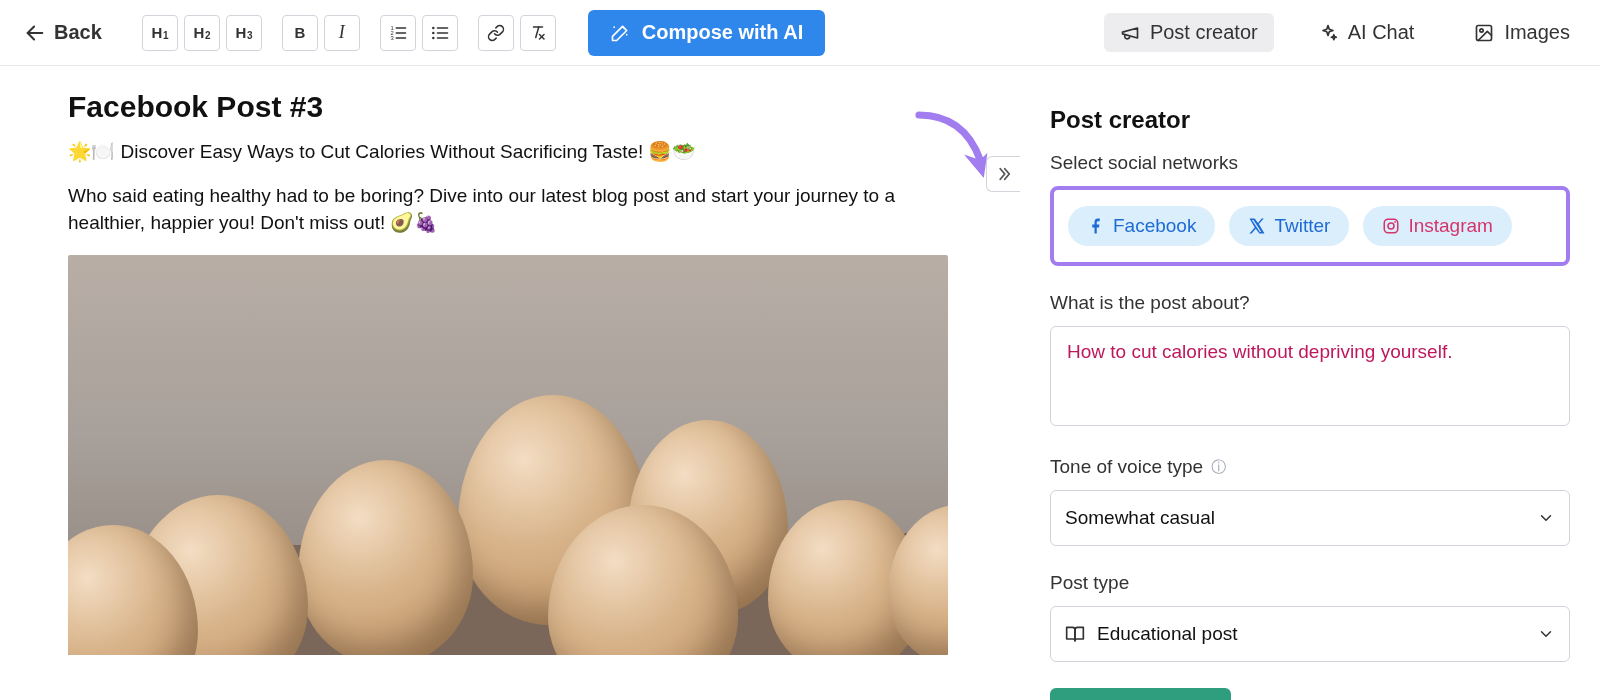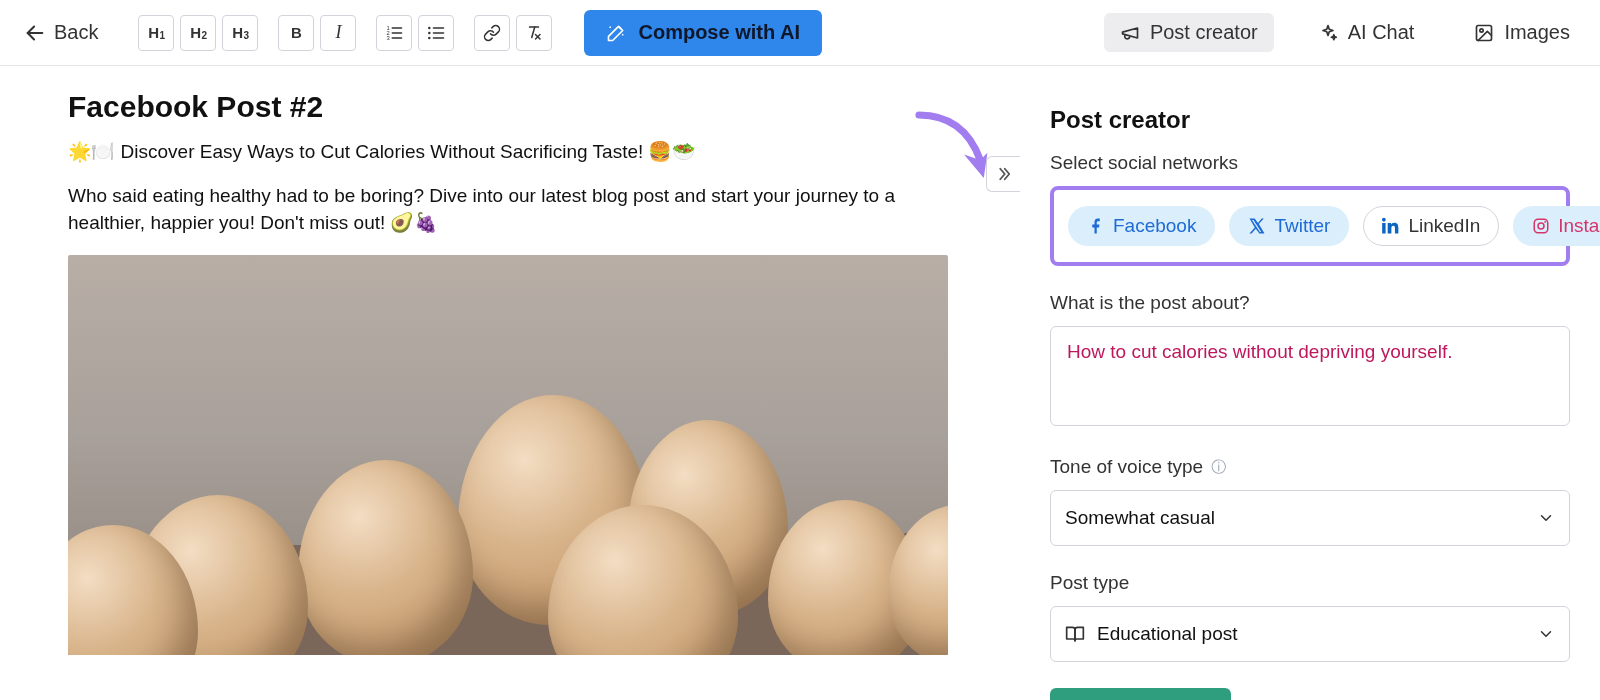--- a/index.html
+++ b/index.html
@@ -20,36 +20,36 @@
     display: flex;
     align-items: center;
     padding: 0 14px;
     gap: 8px;
     position: relative;
     z-index: 3;
     background:#fff;
   }
   .back-btn {
     display: flex; align-items: center; gap: 8px;
-    font-size: 20px; font-weight: 400; color: #333;
+    font-size: 20px; font-weight: 700; color: #333;
     border: none; background: transparent; cursor: pointer;
     padding: 6px 10px;
   }
   .tb-group { display: flex; gap: 6px; margin-left: 22px;}
   .tb-btn {
     border: 1px solid #d1d5db; background: #fff; border-radius: 4px;
     height: 36px; min-width: 36px; padding: 0 6px;
     display: flex; align-items: center; justify-content: center;
     font-size: 15px; color: #333; cursor: pointer;
   }
   .tb-btn.h { font-weight: 600; letter-spacing: -.5px;}
   .tb-sub { font-size: 10px; font-weight: 700; position: relative; top: 3px; margin-left:1px;}
   .compose-btn {
     margin-left: 24px;
-    background: #2f86eb; color: #0f172a; border: none;
+    background: #2f86eb; color: #ffffff; border: none;
     border-radius: 6px; height: 46px; padding: 0 22px;
     font-size: 20px; font-weight: 600;
     display: flex; align-items: center; gap: 12px; cursor: pointer;
   }
   .compose-btn svg { width: 20px; height: 20px; }
 
   .right-nav { margin-left: auto; display: flex; align-items: center; gap: 28px; }
   .right-nav .nav-item {
     display: flex; align-items: center; gap: 10px;
     font-size: 20px; font-weight: 500; color: #333;
@@ -292,21 +292,21 @@
 
   <div class="panel-handle">
     <svg viewBox="0 0 24 24" fill="none" stroke="#555" stroke-width="2.4" stroke-linecap="round" stroke-linejoin="round">
         <polyline points="7 5 13 12 7 19"></polyline>
         <polyline points="13 5 19 12 13 19"></polyline>
       </svg>
   </div>
 
   <div class="editor-col">
    <div class="stack">
-    <h1 class="post-title">Facebook Post #2</h1>
+    <h1 class="post-title">Facebook Post #3</h1>
     <p class="post-intro">🌟🍽️ Discover Easy Ways to Cut Calories Without Sacrificing Taste! 🍔🥗</p>
     <p class="post-desc">Who said eating healthy had to be boring? Dive into our latest blog post and start your journey to a healthier, happier you! Don't miss out! 🥑🍇</p>
 
     <div class="post-image">
       <div class="tray"></div>
       <div class="egg" style="left:390px; bottom:30px; width:190px; height:230px;"></div>
       <div class="egg" style="left:560px; bottom:40px; width:160px; height:195px;"></div>
       <div class="egg" style="left:230px; bottom:-10px; width:175px; height:205px;"></div>
       <div class="egg" style="left:60px;  bottom:-40px; width:180px; height:200px;"></div>
       <div class="egg" style="left:700px; bottom:-20px; width:155px; height:175px;"></div>
@@ -331,28 +331,20 @@
         <span>Facebook</span>
       </div>
       <div class="chip on">
         <span class="soc-icon">
             <svg viewBox="0 0 24 24" fill="#1e6bd6">
               <path d="M18.244 2H21l-6.52 7.45L22 22h-6.756l-4.89-6.39L4.8 22H2l7.03-8.03L2 2h6.914l4.42 5.84L18.244 2zm-2.37 18h1.83L7.24 4H5.3l10.574 16z"></path>
             </svg>
           </span>
         <span>Twitter</span>
       </div>
-      <div class="chip off">
-        <span class="soc-icon">
-            <svg viewBox="0 0 24 24" fill="#0a66c2">
-              <path d="M4.98 3.5C4.98 4.88 3.87 6 2.5 6S0 4.88 0 3.5 1.12 1 2.5 1s2.48 1.12 2.48 2.5zM.22 8h4.56v14H.22V8zm7.36 0h4.37v1.92h.06c.61-1.15 2.1-2.37 4.33-2.37 4.63 0 5.48 3.05 5.48 7.01V22h-4.56v-6.64c0-1.58-.03-3.62-2.2-3.62-2.21 0-2.55 1.73-2.55 3.51V22H7.58V8z"></path>
-            </svg>
-          </span>
-        <span>LinkedIn</span>
-      </div>
       <div class="chip on ig">
         <span class="soc-icon">
             <svg viewBox="0 0 24 24" fill="none" stroke="#d6356c" stroke-width="2">
               <rect x="3" y="3" width="18" height="18" rx="5"></rect>
               <circle cx="12" cy="12" r="4"></circle>
               <circle cx="17.5" cy="6.5" r="1.2" fill="#d6356c" stroke="none"></circle>
             </svg>
           </span>
         <span>Instagram</span>
       </div>

